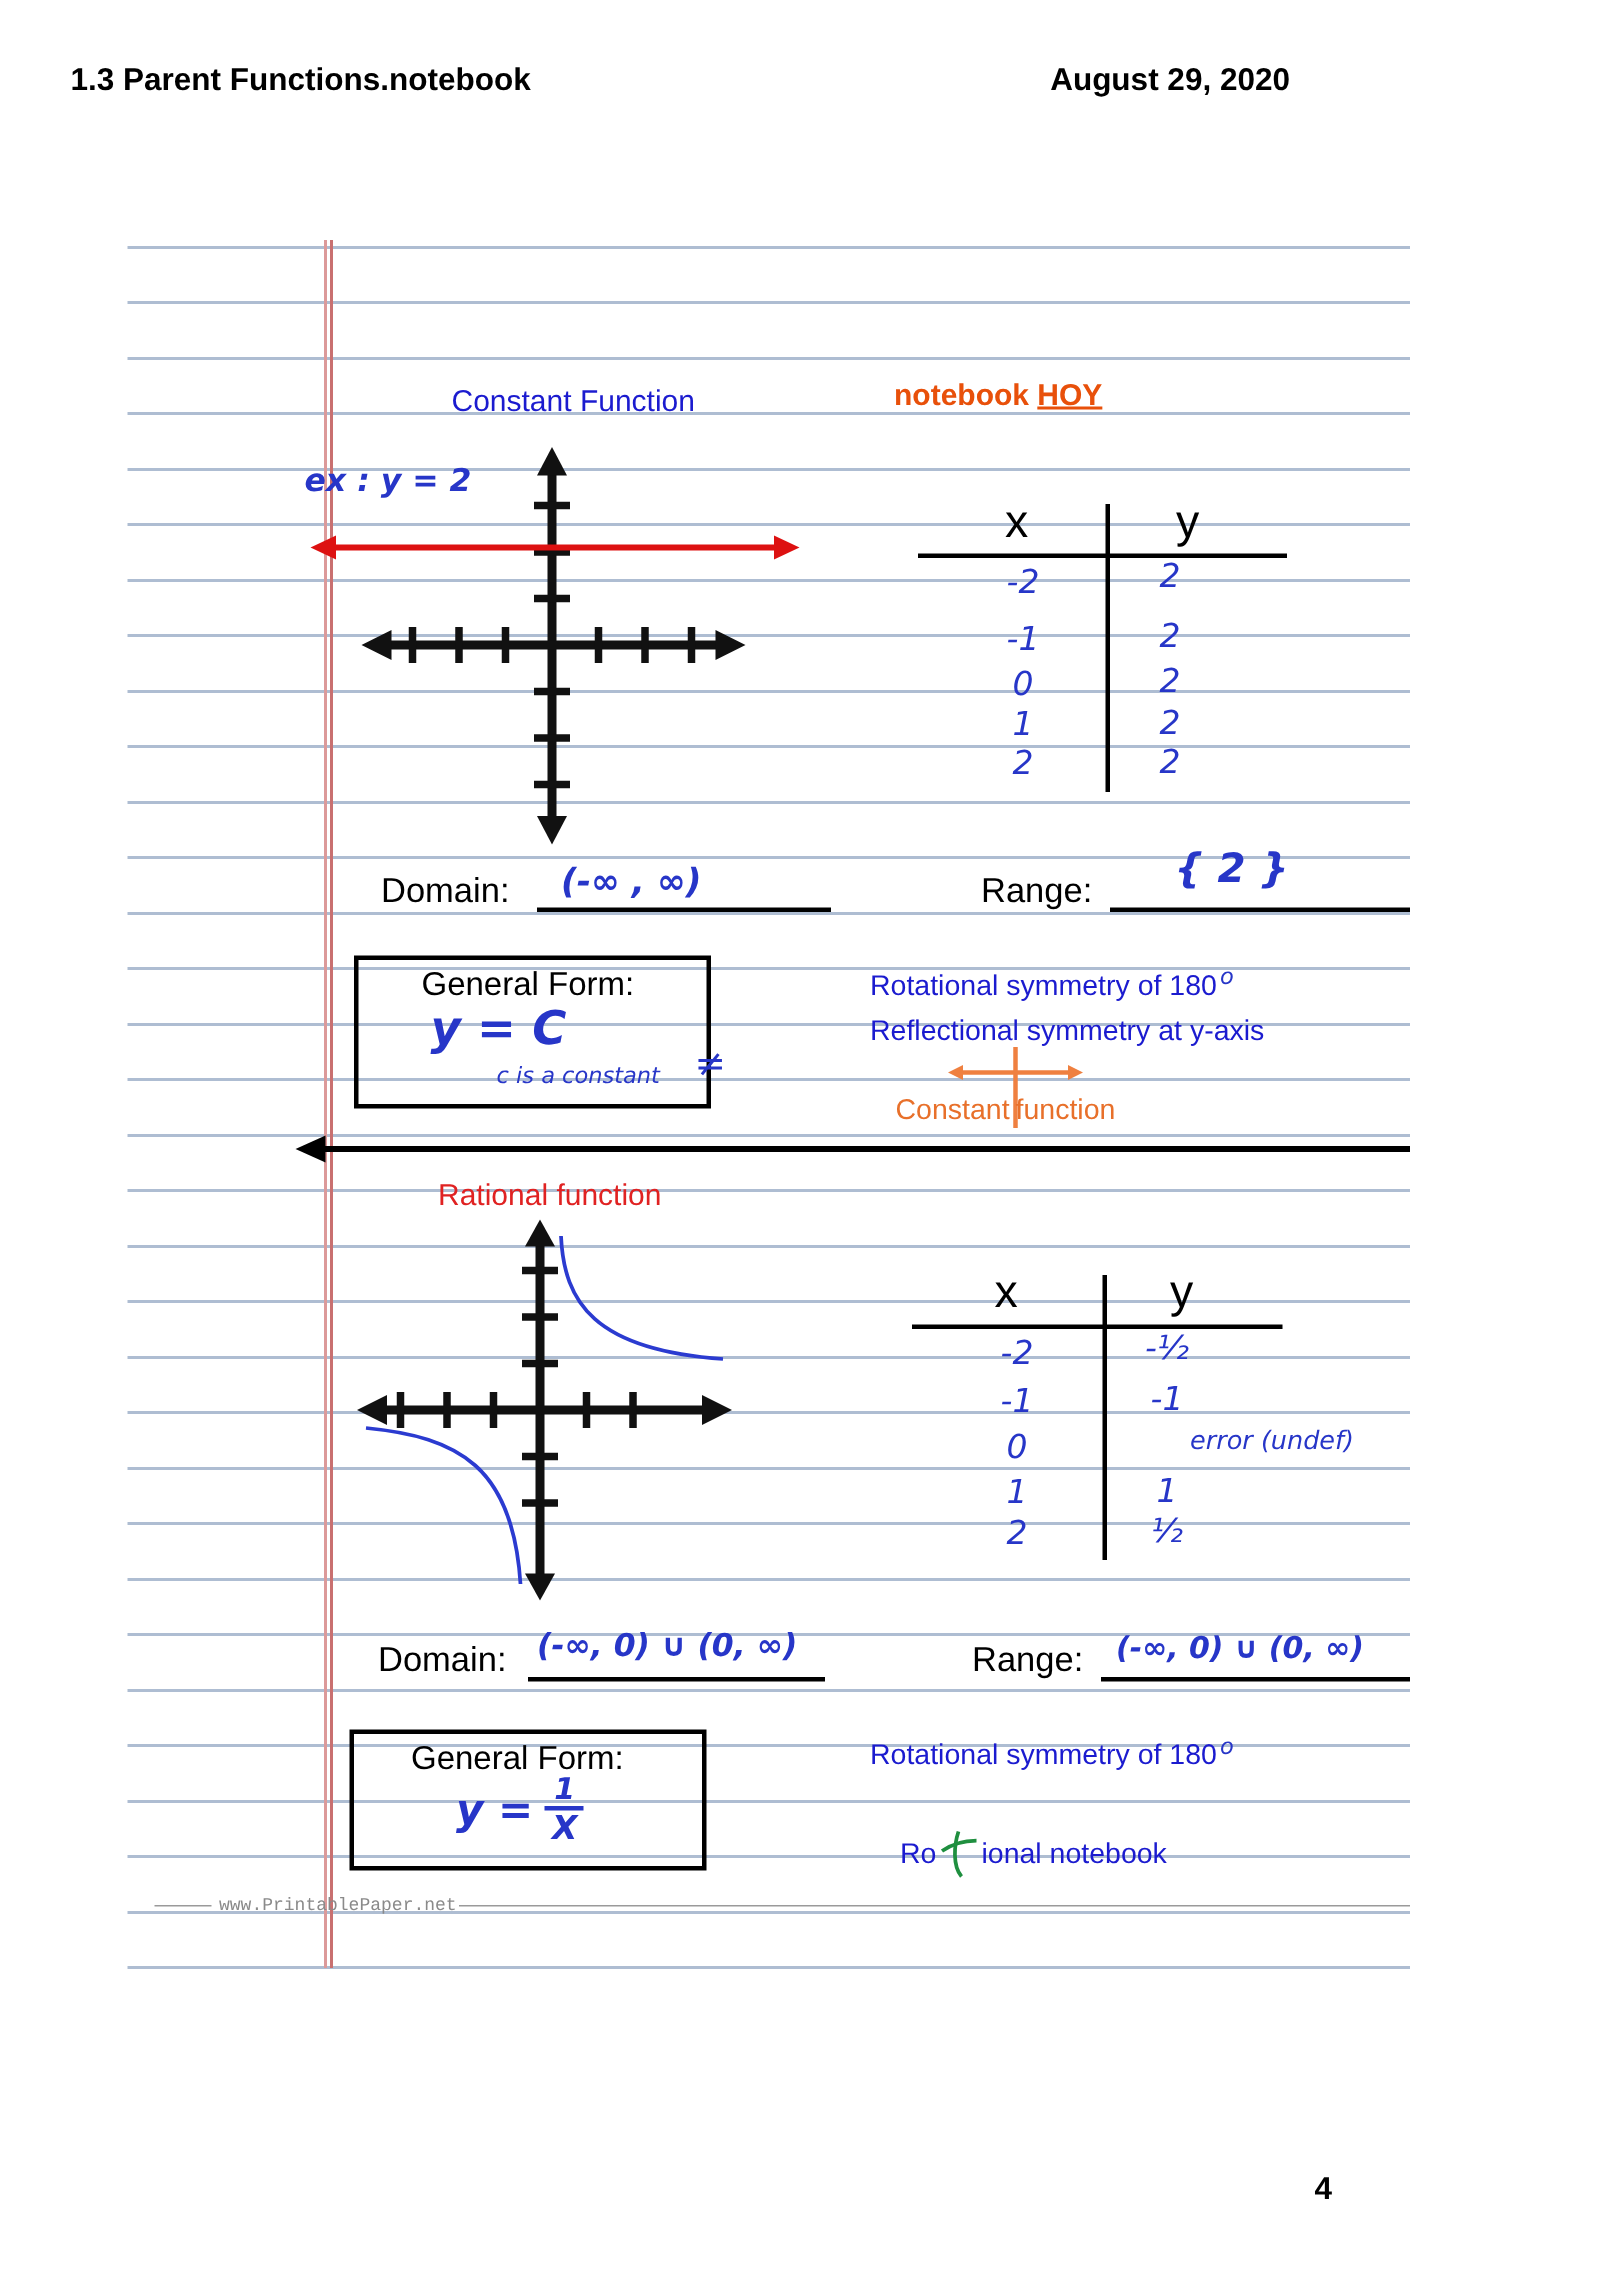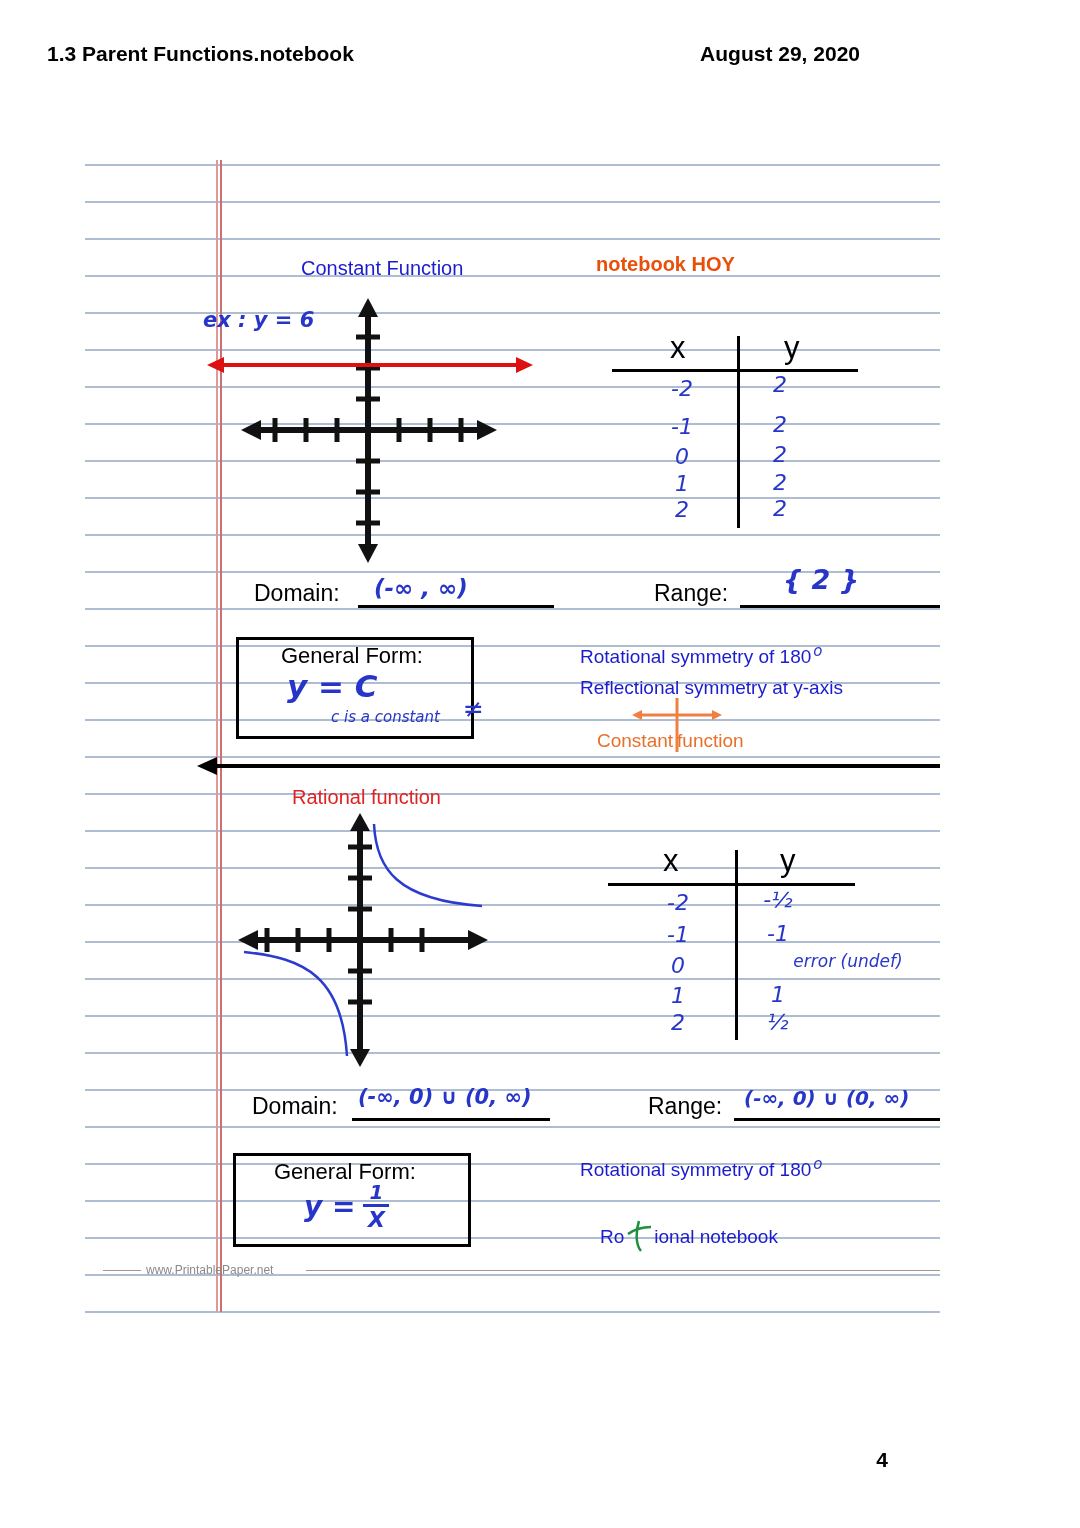--- a/index.html
+++ b/index.html
@@ -47,24 +47,24 @@
 
   <div class="paper">
     <div class="marginline" style="left:131px; background:#dc9a9a;"></div>
     <div class="marginline" style="left:135px; background:#c97070;"></div>
   </div>
   <div class="rightborder"></div>
 
   <div class="abs typedblue" style="left:301px; top:257px; font-size:20px;">Constant Function</div>
 
   <div class="abs" style="left:596px; top:253px; font-size:20px; font-weight:bold; color:#e8500a;">
-    <span>notebook </span><span style="">HOY</span>
-  </div>
-
-  <div class="abs hand" style="left:203px; top:308px; font-size:21px; font-weight:bold;">ex : y = 6</div>
+    <span>notebook </span><span style="text-decoration:underline;">HOY</span>
+  </div>
+
+  <div class="abs hand" style="left:203px; top:308px; font-size:21px; font-weight:bold;">ex : y = 2</div>
 
   <svg class="abs" style="left:195px; top:293px;" width="350" height="280" viewBox="0 0 350 280">
     <g>
       <line x1="173" y1="22" x2="173" y2="252" stroke="#111" stroke-width="6"></line>
       <polygon points="173,5 163,24 183,24" fill="#111"></polygon>
       <polygon points="173,270 163,251 183,251" fill="#111"></polygon>
       <line x1="161" y1="44" x2="185" y2="44" stroke="#111" stroke-width="5"></line>
       <line x1="161" y1="75" x2="185" y2="75" stroke="#111" stroke-width="5"></line>
       <line x1="161" y1="106" x2="185" y2="106" stroke="#111" stroke-width="5"></line>
       <line x1="161" y1="168" x2="185" y2="168" stroke="#111" stroke-width="5"></line>
@@ -212,18 +212,18 @@
   <div class="abs typedblue" style="left:600px; top:1226px; font-size:19px; display:flex; align-items:flex-start;">
     <span>Ro</span>
     <svg width="28" height="36" viewBox="0 0 28 36" style="margin:0 1px; margin-top:-8px;">
       <path d="M 14 3 C 11 12, 10 26, 16 33" fill="none" stroke="#1f8f3f" stroke-width="2.5"></path>
       <path d="M 3 16 C 10 11, 19 9, 26 9" fill="none" stroke="#1f8f3f" stroke-width="2.5"></path>
     </svg>
     <span>ional notebook</span>
   </div>
 
   <div class="wline" style="left:103px; width:38px;"></div>
-  <div class="watermark" style="left:146px; top:1263px;">www.PrintablePaper.net</div>
+  <div class="watermark" style="left:146px; top:1263px;font-family:Liberation Mono, monospace;">www.PrintablePaper.net</div>
   <div class="wline" style="left:306px; width:682px;"></div>
 
   <div class="pagenum">4</div>
 
 </div>
 
 </body></html>

